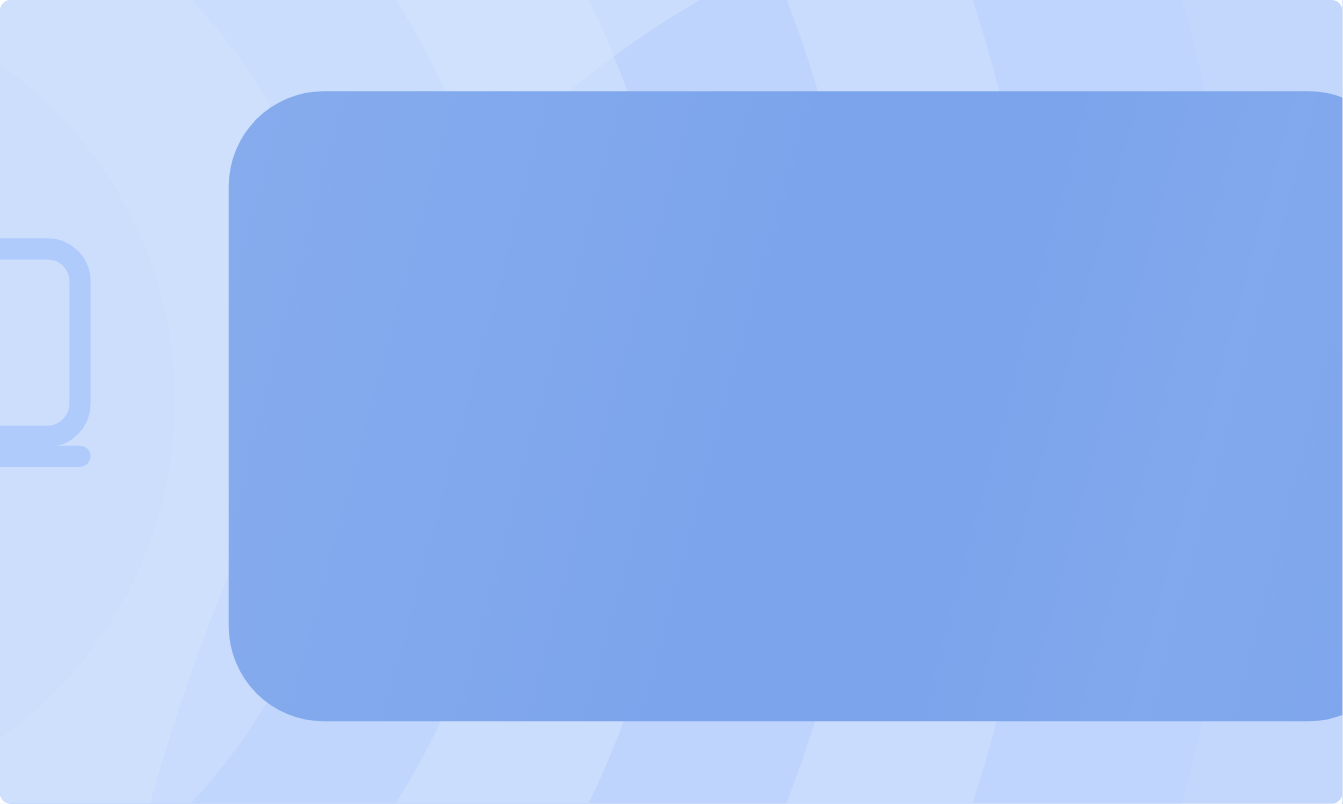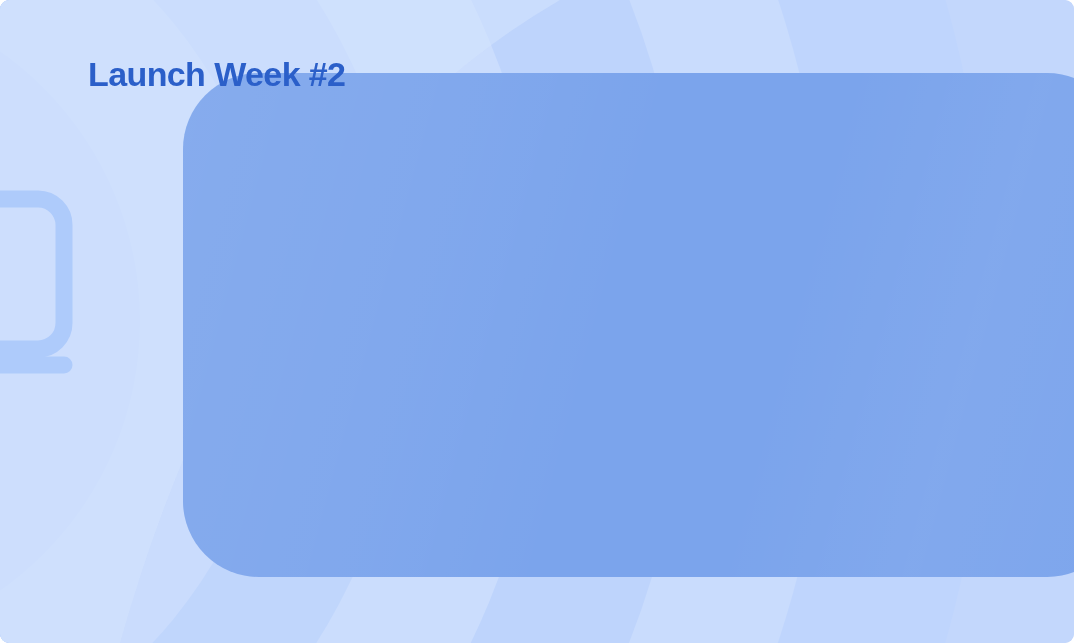--- a/index.html
+++ b/index.html
@@ -156,17 +156,16 @@
         <line x1="-88" y1="215" x2="76" y2="215"></line>
       </g>
     </svg>
   </div>
 
   <div class="card">
     <div class="card-sheen"></div>
   </div>
 
   <div class="content">
-    <p class="eyebrow">Launch Week #2</p>
 
   </div>
 
 </div>
 
 </body></html>

